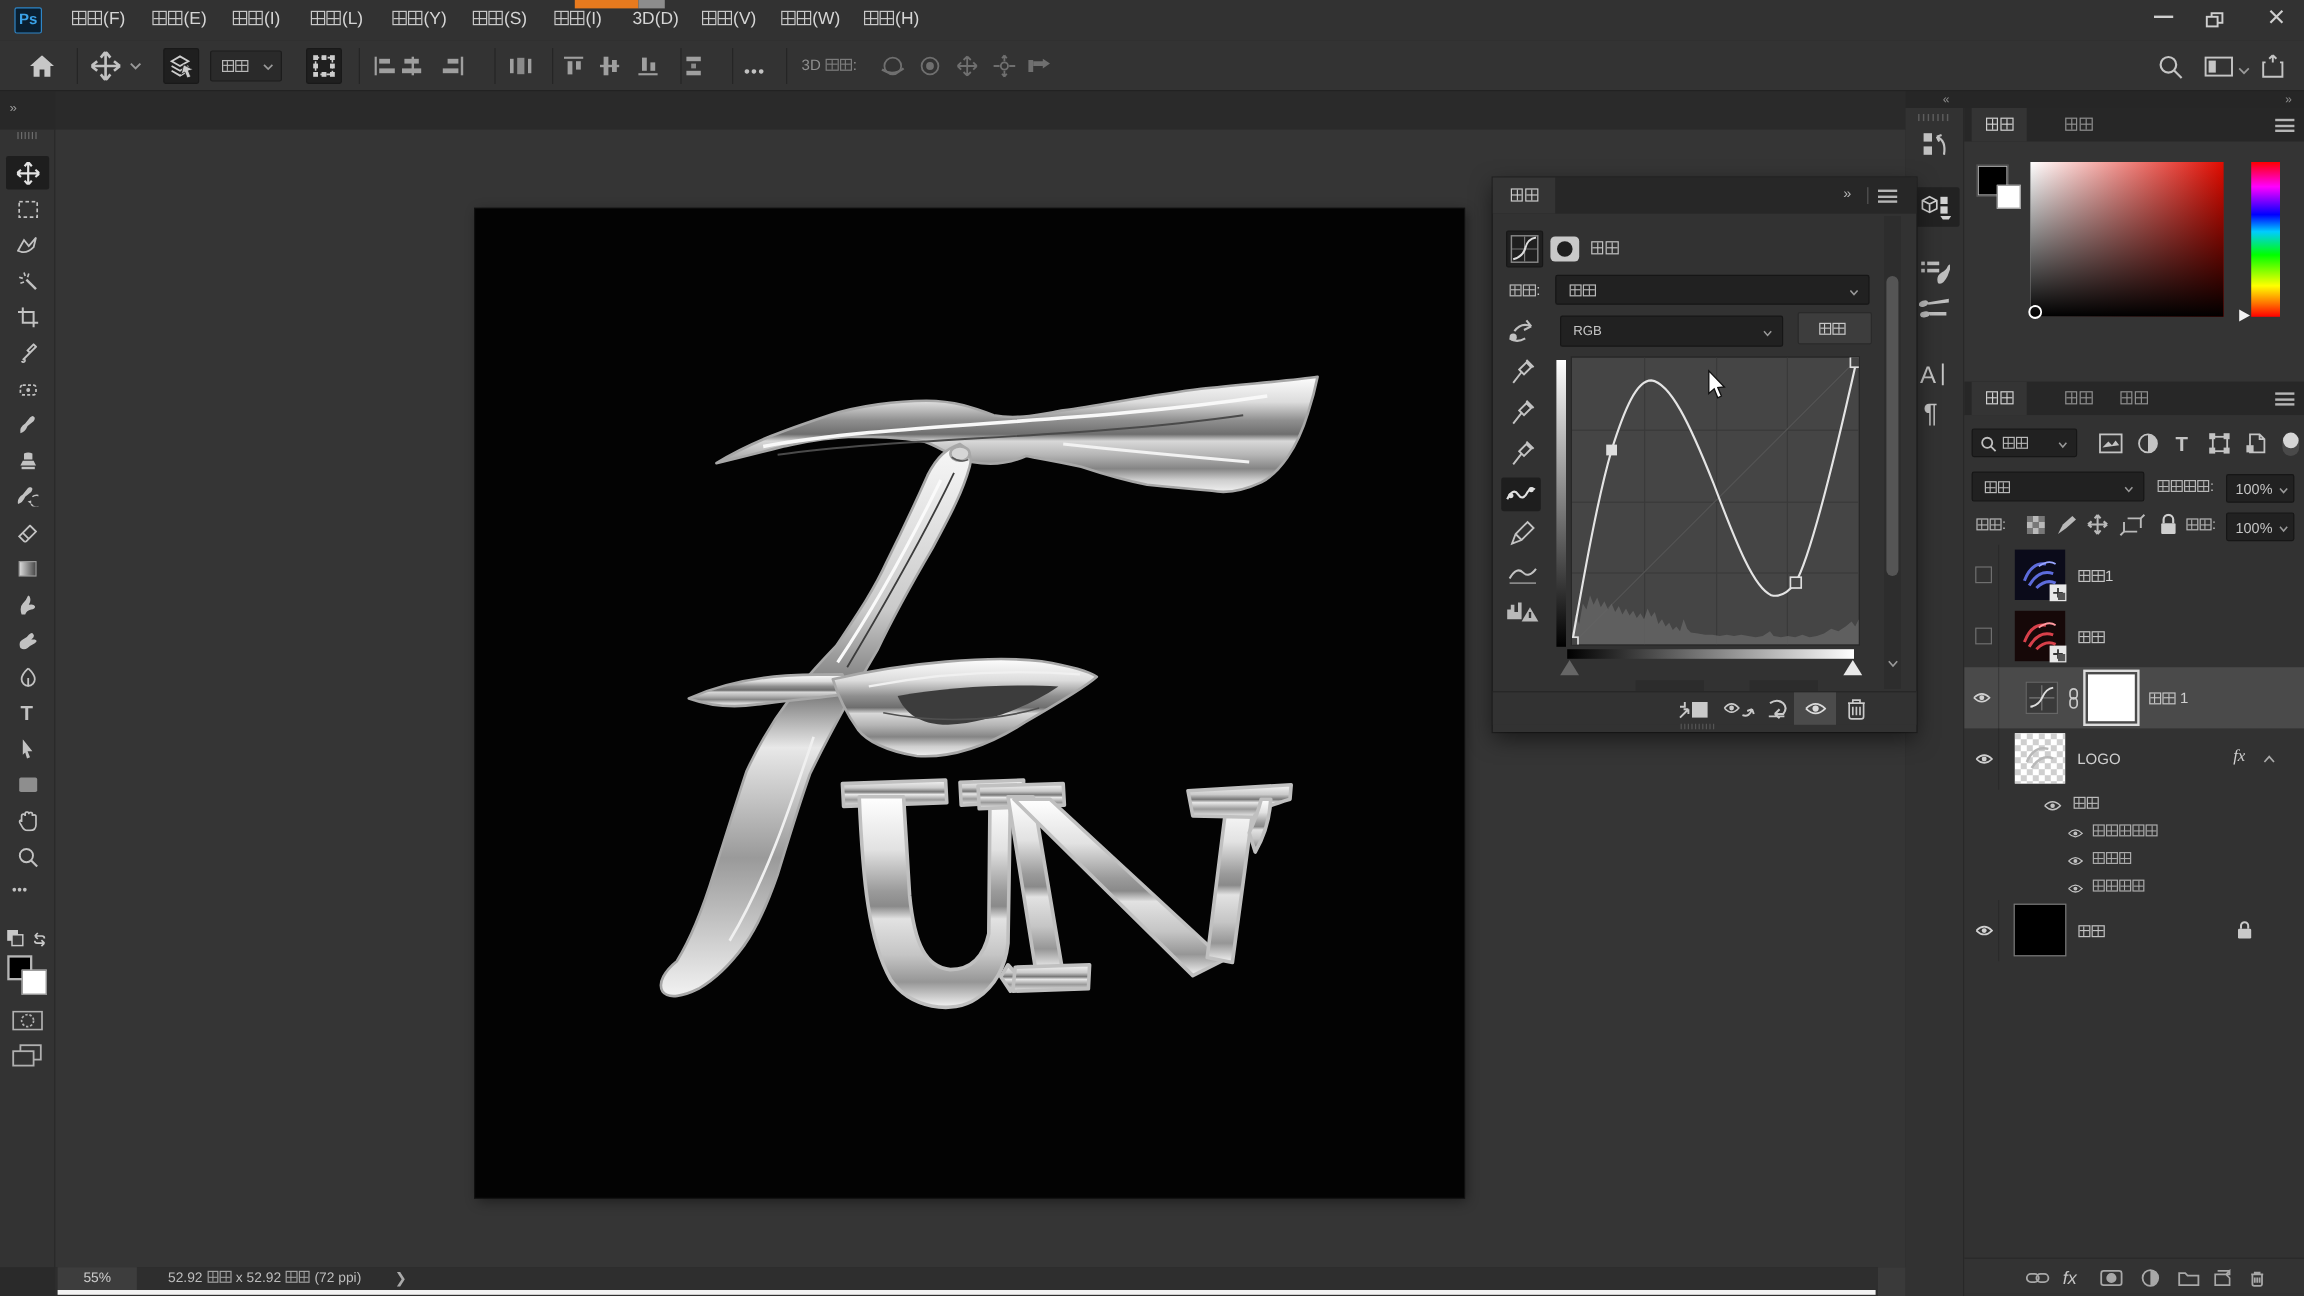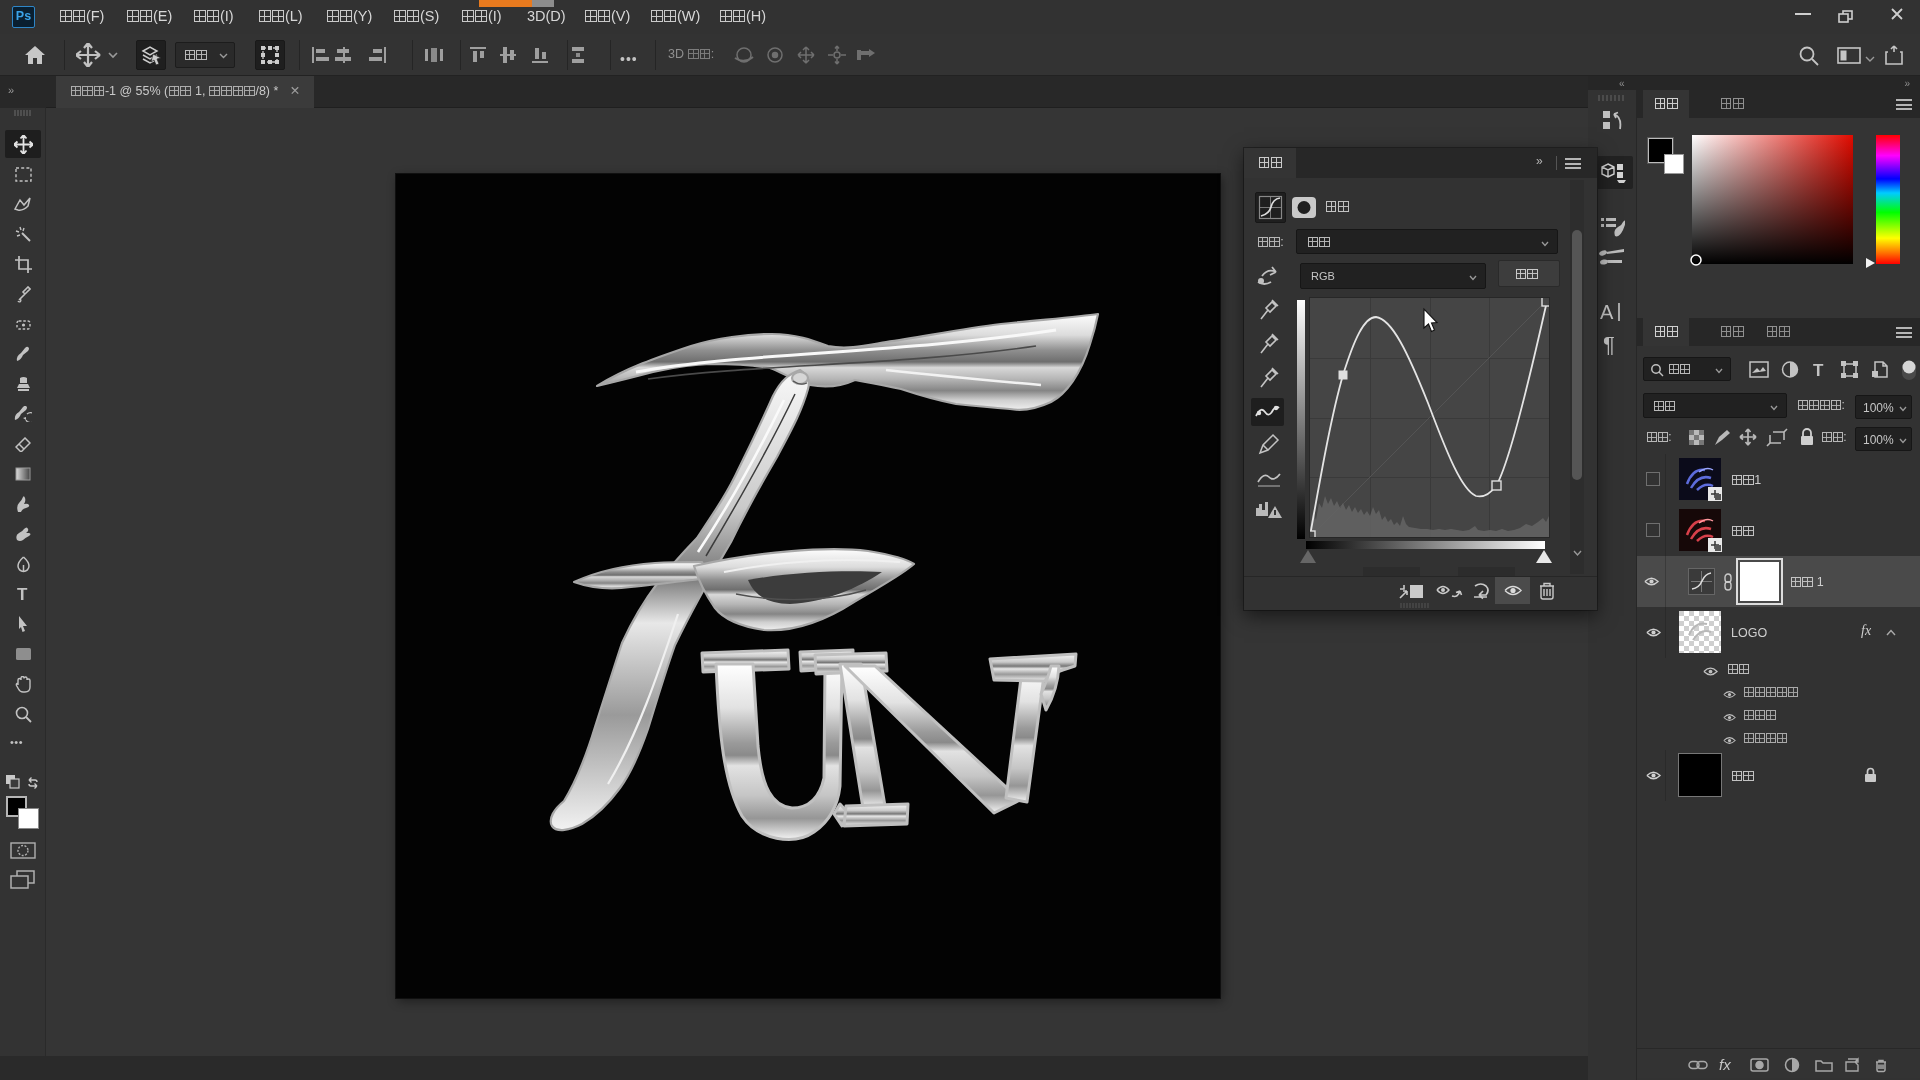--- a/index.html
+++ b/index.html
@@ -192,23 +192,20 @@
         <path d="M14 15 L20 21"></path>
       <rect x="40" y="4" width="22" height="15" stroke-width="1.6"></rect>
         <rect x="42.5" y="6.5" width="6" height="10" fill="#c5c5c5" stroke="none"></rect>
       <path d="M68 13 L72 17 L76 13" stroke-width="1.4" stroke="#9a9a9a"></path>
       <path d="M96 8 L96 2 M96 2 L93 5 M96 2 L99 5 M90 8 L88 8 L88 20 L104 20 L104 8 L102 8" stroke-width="1.6"></path>
     </svg>
   </div>
   <div class="abs" id="ltophdr">
       <span style="position:absolute;left:8px;top:8px;font-size:11px;letter-spacing:1px">»</span>
     </div>
-  <div class="abs" id="tabstrip">
-    <div id="doctab"><i class="c cs"></i><i class="c cs"></i><i class="c cs"></i>-1 @ 55% (<i class="c cs"></i><i class="c cs"></i> 1, <i class="c cs"></i><i class="c cs"></i><i class="c cs"></i><i class="c cs"></i>/8) * <span style="color:#9c9c9c;margin-left:8px">✕</span></div>
-  </div>
   <div class="abs" id="pasteboard">
       <div id="canvas">
   <svg width="824" height="824" viewBox="0 0 824 824">
     <defs>
       <linearGradient id="chr" x1="0" y1="0" x2="0" y2="1">
         <stop offset="0" stop-color="#fdfdfd"></stop>
               <stop offset=".22" stop-color="#dcdcdc"></stop>
         <stop offset=".38" stop-color="#8f8f8f"></stop>
               <stop offset=".5" stop-color="#6e6e6e"></stop>
         <stop offset=".56" stop-color="#d8d8d8"></stop>
@@ -408,20 +405,27 @@
     <rect class="abs" style="left:18px;top:700px;width:21px;height:21px;background:#fff;border:1px solid #888;position:absolute"></rect>
     <svg class="abs" style="left:10px;top:734px" width="26" height="17" viewBox="0 0 26 17">
         <rect x="1" y="1" width="24" height="15" fill="none" stroke="#b0b0b0" stroke-width="1.4"></rect>
         <circle cx="13" cy="8.5" r="5" fill="none" stroke="#b0b0b0" stroke-width="1.4" stroke-dasharray="2 1.5"></circle>
       </svg>
     <svg class="abs" style="left:10px;top:762px" width="26" height="20" viewBox="0 0 26 20">
         <rect x="7" y="1" width="17" height="12" fill="none" stroke="#b0b0b0" stroke-width="1.5"></rect>
         <rect x="1" y="6" width="17" height="12" fill="#333" stroke="#b0b0b0" stroke-width="1.5"></rect>
       </svg>
   </div>
+  <div class="abs" id="statusbar">
+    <div class="abs" style="left:2px;top:0;width:66px;height:19px;background:#3d3d3d;color:#cdcdcd;text-align:center;line-height:19px;font-size:11.5px">55%</div>
+    <span class="abs" style="left:94px;top:3px;font-size:11.5px;color:#bdbdbd">52.92 <i class="c cs"></i><i class="c cs"></i> x 52.92 <i class="c cs"></i><i class="c cs"></i> (72 ppi)</span>
+    <span class="abs" style="left:283px;top:2px;color:#aaa;font-size:12px">❯</span>
+    <div id="hscroll"></div>
+    <div class="abs" style="left:1519px;top:0;width:23px;height:24px;background:#3a3a3a"></div>
+  </div>
   <div class="abs" id="dockhdr">
       <span style="position:absolute;left:31px;top:2px;font-size:10px">«</span>
       <span style="position:absolute;right:10px;top:2px;font-size:10px">»</span>
     </div>
   <div class="abs" id="dockstrip">
     <svg class="abs" style="left:10px;top:5px" width="28" height="6" viewBox="0 0 28 6">
         <path d="M1 0v6M5 0v6M9 0v6M13 0v6M17 0v6M21 0v6M25 0v6" stroke="#5d5d5d" stroke-width="1.2"></path>
       </svg>
     <div class="dicon" style="top:16px">
         <svg width="22" height="24" viewBox="0 0 22 24">

